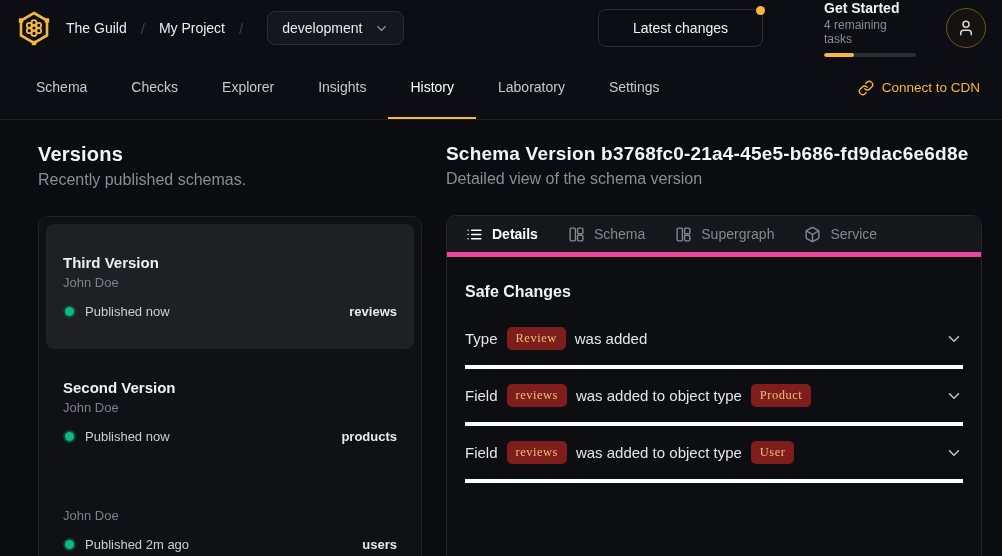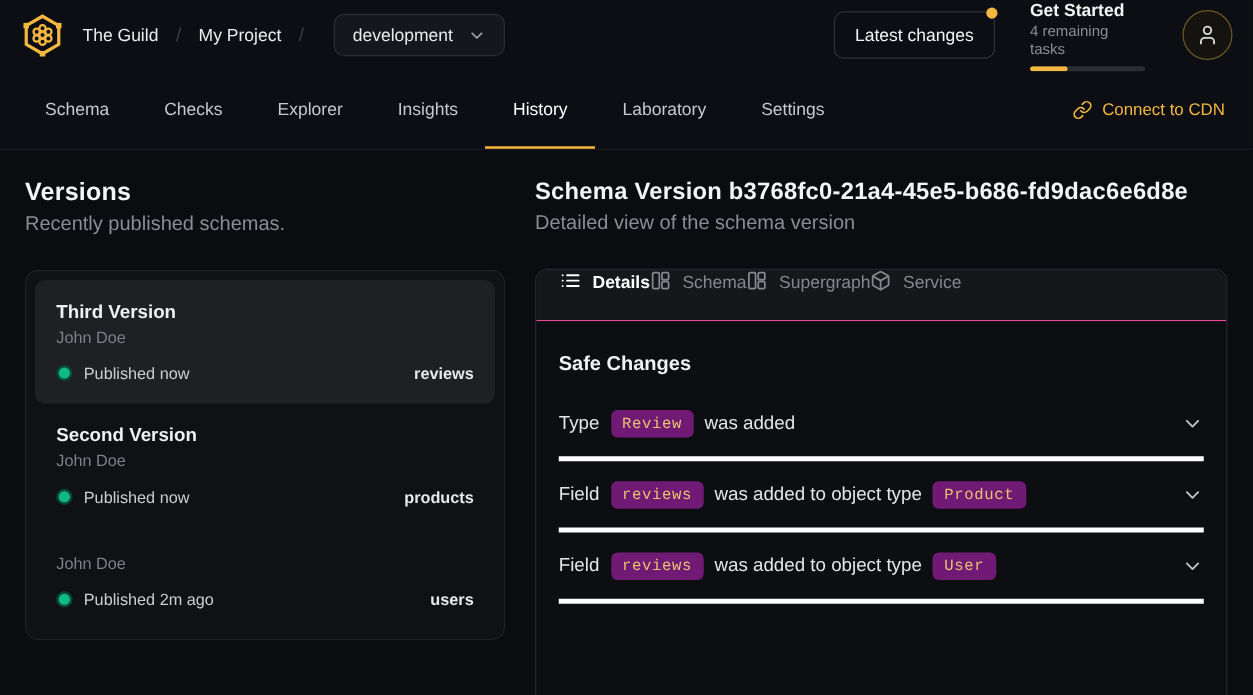--- a/index.html
+++ b/index.html
@@ -21,27 +21,27 @@
   .crumb-sep { color:#3d4048; font-size:15px; margin:0 14px; }
   .env-btn {
     margin-left:10px; display:flex; align-items:center; gap:12px;
     background:#16171c; border:1px solid #2a2c32; border-radius:8px;
     padding:8px 14px; color:#e9eaec; font-size:14px; cursor:pointer;text-align:center;
   }
   .env-btn svg { color:#9a9ca1; }
   .tb-spacer { flex:1; }
   .latest-btn {
     position:relative; background:transparent; border:1px solid #2e3037;
-    border-radius:8px; padding:10px 16px; color:#f2f3f4; font-size:14px; cursor:pointer;
+    border-radius:8px; padding:10px 34px; color:#f2f3f4; font-size:14px; cursor:pointer;
   }
   .latest-dot {
     position:absolute; top:-4px; right:-3px; width:9px; height:9px;
     border-radius:50%; background:#f4b740;
   }
-  .get-started { margin-left:28px; width:92px; }
+  .get-started { margin-left:61px; width:92px; }
   .gs-title { font-size:14px; font-weight:700; color:#f4f4f5; }
   .gs-sub { font-size:12px; color:#8b8d93; margin-top:2px; }
   .gs-track { margin-top:7px; height:4px; border-radius:2px; background:#2c2d32; overflow:hidden; }
   .gs-fill { height:100%; border-radius:2px; background:#f4b740; }
   .avatar {
     margin-left:30px; width:40px; height:40px; border-radius:50%;
     background:#151310; border:1.5px solid #6b5722;
     display:flex; align-items:center; justify-content:center; cursor:pointer;
     color:#d7d8da;
   }
@@ -57,62 +57,62 @@
     border-bottom:2.5px solid transparent;
   }
   .nav-tab.active { color:#ffffff; border-bottom-color:#f4b740; }
   .cdn-link {
     margin-left:auto; display:flex; align-items:center; gap:8px;
     color:#f4b740; font-size:13.5px; padding:0 8px; cursor:pointer;
   }
 
   
   .content { display:flex; gap:24px; padding:0 20px; height:436px; }
-  .col-left { width:384px; flex-shrink:0; }
+  .col-left { width:384px; flex-shrink:0;margin-left:18px; }
   .col-right { flex:1; min-width:0; }
   .panel-title { font-size:20px; font-weight:700; color:#f3f4f6; margin:23px 0 5px; letter-spacing:.2px; }
   .panel-sub { font-size:16px; color:#8b8d93; margin-bottom:27px; }
 
   
   .versions-card {
     background:#101114; border:1px solid #1f2126; border-radius:10px;
     padding:7px; display:flex; flex-direction:column;
   }
-  .version-item { padding:17px 17px; border-radius:8px; cursor:pointer; }
+  .version-item { padding:30px 17px; border-radius:8px; cursor:pointer; }
   .version-item.selected { background:#1e2024; }
   .v-name { font-size:15px; font-weight:700; color:#eeeff1; }
   .v-author { font-size:13px; color:#7d8086; margin-top:4px; }
   .v-meta { display:flex; align-items:center; margin-top:14px; }
   .status-dot {
     width:9px; height:9px; border-radius:50%; background:#10b981;
     box-shadow:0 0 0 2px rgba(6,78,59,.9); margin:0 11px 0 2px;
   }
   .v-pub { font-size:13px; color:#cbcdd0; }
   .v-service { margin-left:auto; font-size:13px; font-weight:700; color:#e7e8ea; }
 
   
   .detail-card {
     border:1px solid #24262c; border-radius:10px; background:#0c0e12; height:480px;
   }
   .detail-tabs {
-    display:flex; align-items:flex-start; height:41px;
-    background:#15171b; border-bottom:1px solid #ec4899;
+    display:flex; align-items:center; gap:30px; height:41px;
+    background:#15171b; border-bottom:5px solid #ec4899;
     border-radius:10px 10px 0 0; padding:0 19px;
   }
   .dtab { display:flex; align-items:center; gap:9px; font-size:14px; color:#85878d; cursor:pointer; }
   .dtab.active { color:#ffffff; font-weight:700; }
   .detail-body { padding:19px 18px; }
   .section-title { font-size:16px; font-weight:700; color:#f0f1f3; margin:7px 0 11px; }
   .change-row {
     display:flex; align-items:center; gap:9px; height:57px;
     border-bottom:4px solid #ffffff; font-size:15px; color:#e4e5e8;
   }
   .code-badge {
-    font-family:Liberation Mono, monospace; font-size:12.5px;
-    color:#e8c170; background:#701a75; border-radius:5px; padding:4px 9px;
+    font-family:Liberation Serif, serif; font-size:12.5px;
+    color:#e8c170; background:#7f1d1d; border-radius:5px; padding:4px 9px;
     letter-spacing:.5px;
   }
   .row-chevron { margin-left:auto; color:#c2c4c8; cursor:pointer; }
 </style>
 </head>
 <body>
 
 <header class="topbar">
   <svg class="logo" viewBox="0 0 36 36" fill="none" stroke="#f4b740">
     <path d="M18 3 L31 10.5 V25.5 L18 33 L5 25.5 V10.5 Z" stroke-width="2.6"></path>

